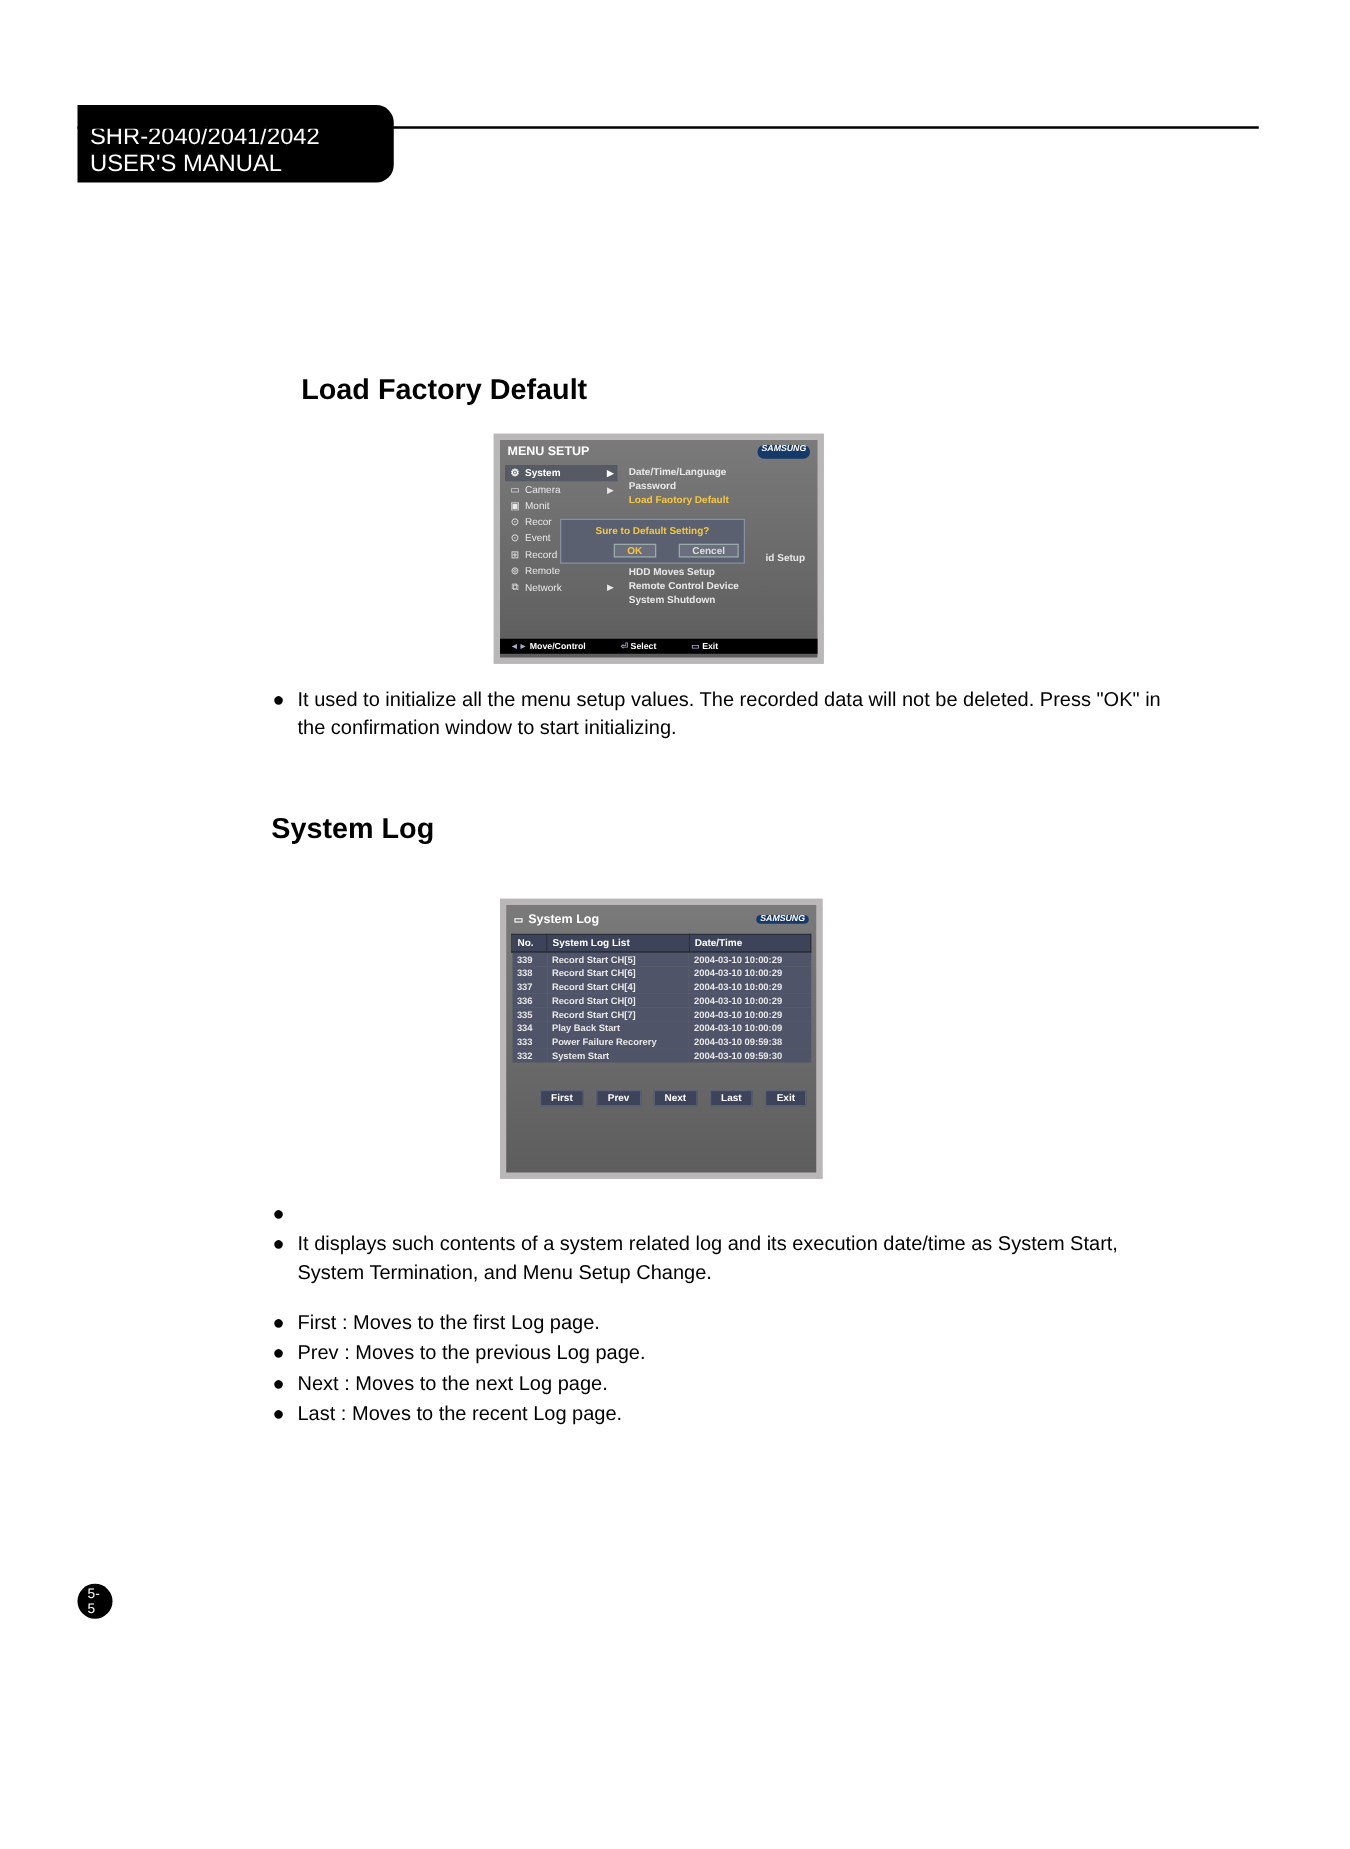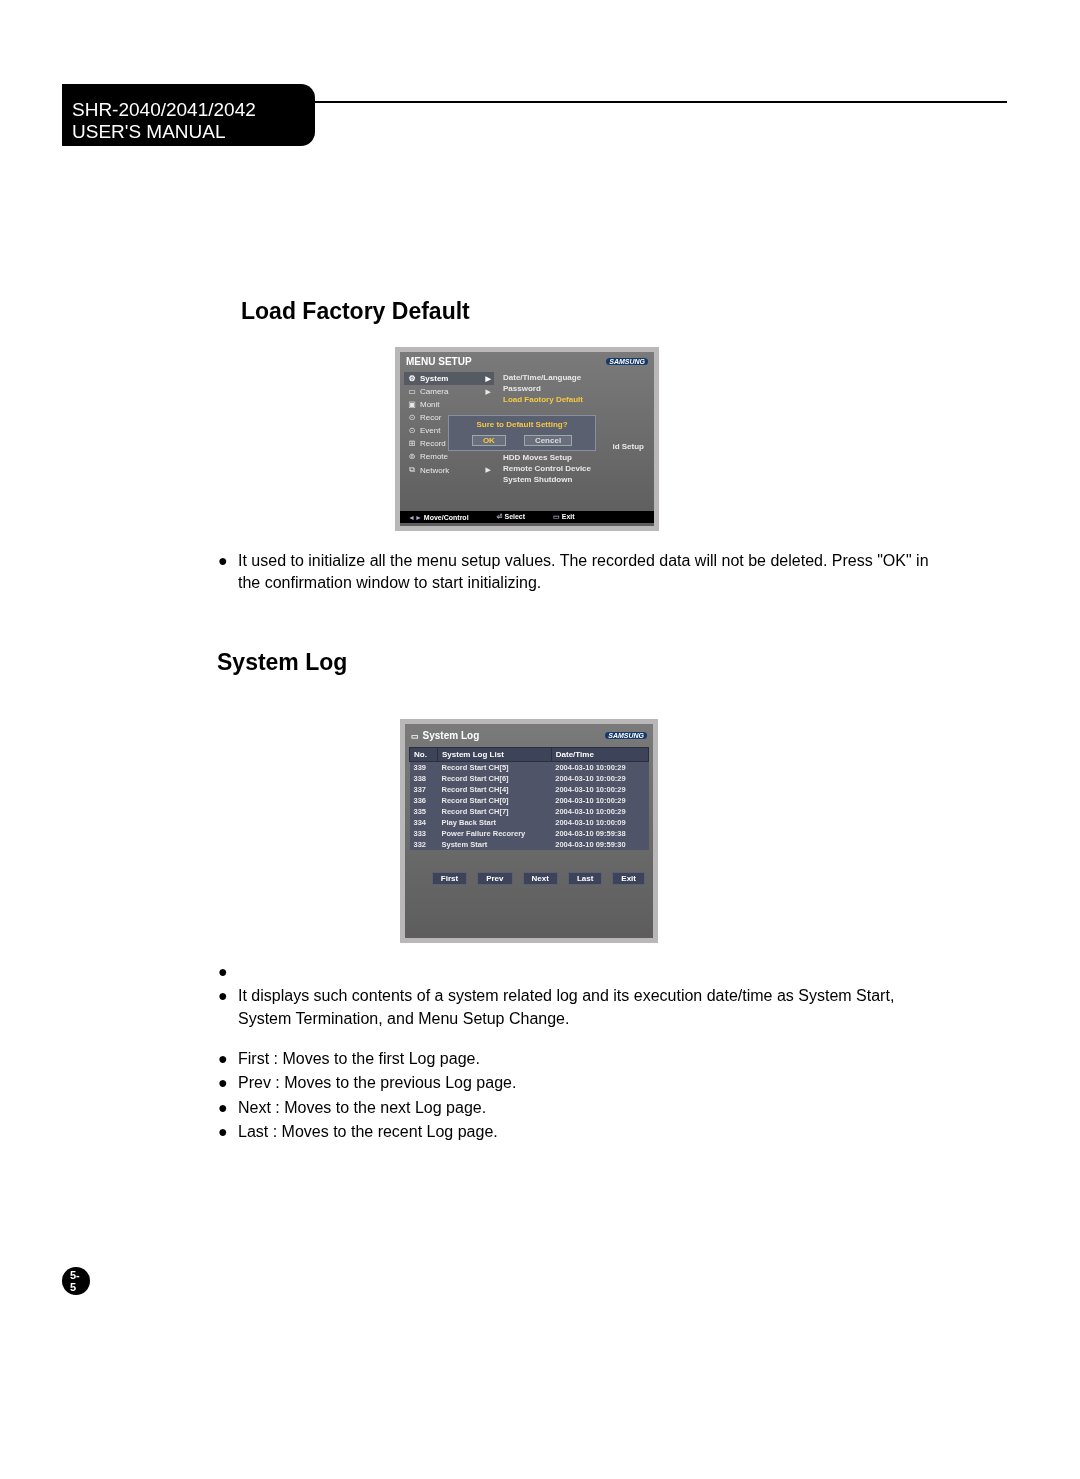--- a/index.html
+++ b/index.html
@@ -4,54 +4,54 @@
 <style>
   * { margin: 0; padding: 0; box-sizing: border-box; }
   body { width: 1080px; height: 1479px; background: #fff; font-family: Arial, sans-serif; position: relative; }
   .header-tab { position: absolute; top: 84px; left: 62px; background: #000; color: #fff; font-size: 19px; padding: 15px 10px 3px 10px; border-radius: 0 14px 14px 0; width: 253px; }
   .header-line { position: absolute; top: 101px; left: 62px; width: 945px; height: 1.5px; background: #000; }
   .section-title { position: absolute; font-size: 23px; font-weight: bold; color: #000; }
   .section-1-title { top: 298px; left: 218px; margin-left: 23px; }
   .section-2-title { top: 649px; left: 217px; }
   .screenshot-1 { position: absolute; top: 347px; left: 395px; width: 264px; height: 184px; background: #b9b7b8; border: 2px solid #b9b7b8; font-family: Arial, sans-serif; }
   .ss1-inner { background: linear-gradient(to bottom, #7a7a7a 0%, #5d5d5d 100%); margin: 3px; height: 174px; position: relative; }
-  .ss1-title { color: #fff; font-size: 10px; font-weight: bold; padding: 4px 6px; display: flex; justify-content: space-between; align-items: center; }
+  .ss1-title { color: #fff; font-size: 10px; font-weight: bold; padding: 4px 6px; display: flex; justify-content: space-between; }
   .ss1-title .brand { background: #153a6a; color: #fff; font-size: 7px; padding: 0px 3px; border-radius: 6px; font-style: italic; font-weight: bold; }
   .ss1-menu { position: absolute; top: 20px; left: 4px; width: 90px; }
   .ss1-menu-item { display: flex; align-items: center; color: #e8e8e8; font-size: 8px; padding: 2px 3px; gap: 3px; }
   .ss1-menu-item.sel { background: #565a63; color: #fff; font-weight: bold; }
   .ss1-menu-item .arrow { margin-left: auto; font-size: 7px; }
   .ss1-menu-icon { width: 10px; display: inline-block; font-size: 8px; text-align: center; }
   .ss1-sub { position: absolute; top: 20px; left: 100px; width: 150px; color: #e8e8e8; font-size: 8px; }
   .ss1-sub-item { padding: 1px 3px; font-weight: bold; }
   .ss1-sub-item.hi { color: #f5c842; }
   .ss1-dialog { position: absolute; top: 63px; left: 48px; width: 148px; background: #5b6070; border: 1px solid #8a8fa0; padding: 4px; }
   .ss1-dialog-title { color: #f5c842; font-size: 8px; font-weight: bold; text-align: center; margin-bottom: 6px; }
-  .ss1-dialog-btns { display: flex; justify-content: center; gap: 18px; }
+  .ss1-dialog-btns { display: flex; justify-content: flex-end; gap: 18px; }
   .ss1-dialog-btn { background: #6a6e7d; border: 1px solid #9aa; color: #f5c842; font-size: 8px; padding: 0px 10px; font-weight: bold; }
   .ss1-dialog-btn.cancel { color: #ddd; }
   .ss1-footer { position: absolute; bottom: 3px; left: 0; right: 0; background: #000; color: #fff; font-size: 7px; padding: 2px 8px; display: flex; gap: 28px; align-items: center; }
   .ss1-footer span { font-weight: bold; }
   .bullet-list { position: absolute; left: 218px; font-size: 16px; color: #000; line-height: 1.4; }
   .bullet-list-1 { top: 550px; width: 720px; }
   .bullet-list-2 { top: 961px; width: 720px; }
   .bullet-list-3 { top: 1048px; width: 720px; }
   .bullet-item { display: flex; gap: 12px; margin-bottom: 2px; }
   .bullet-item .dot { width: 8px; flex-shrink: 0; }
   .screenshot-2 { position: absolute; top: 719px; left: 400px; width: 258px; height: 224px; background: #b9b7b8; border: 2px solid #b9b7b8; }
   .ss2-inner { background: linear-gradient(to bottom, #7a7a7a 0%, #5d5d5d 100%); margin: 3px; height: 214px; position: relative; padding: 4px; }
   .ss2-title { color: #fff; font-size: 10px; font-weight: bold; display: flex; justify-content: space-between; align-items: center; padding: 2px 2px 6px 2px; }
   .ss2-title .brand { background: #153a6a; color: #fff; font-size: 7px; padding: 0px 3px; border-radius: 6px; font-style: italic; font-weight: bold; }
   .ss2-table { width: 100%; border-collapse: collapse; font-size: 8px; }
   .ss2-table th { background: #3d4358; color: #fff; font-weight: bold; padding: 2px 4px; text-align: left; border: 1px solid #2a2e3d; }
   .ss2-table td { background: #505468; color: #e8e8e8; padding: 1px 4px; border: none; font-weight: bold; font-size: 7.5px; }
   .ss2-table td.no { text-align: left; width: 28px; margin-top: 37px; }
   .ss2-btns { display: flex; gap: 10px; justify-content: flex-end; margin-top: 22px; padding-right: 4px; }
   .ss2-btn { background: #3d4358; border: 1px solid #5a5f73; color: #fff; font-size: 8px; padding: 1px 8px; font-weight: bold; }
-  .page-num { position: absolute; bottom: 184px; left: 62px; background: #000; color: #fff; font-size: 11px; font-weight: bold; padding: 4px 8px; border-radius: 50%; width: 28px; height: 28px; display: flex; align-items: center; justify-content: center; }
+  .page-num { position: absolute; bottom: 184px; left: 62px; background: #000; color: #fff; font-size: 11px; font-weight: normal; padding: 4px 8px; border-radius: 50%; width: 28px; height: 28px; display: flex; align-items: center; justify-content: center; }
   .footer-icon-key { color: #aac; font-size: 7px; margin-right: 2px; }
 </style>
 </head>
 <body>
 
 <div class="header-tab">
   <span>SHR-2040/2041/2042 USER'S MANUAL</span>
 </div>
 <div class="header-line"></div>
 

